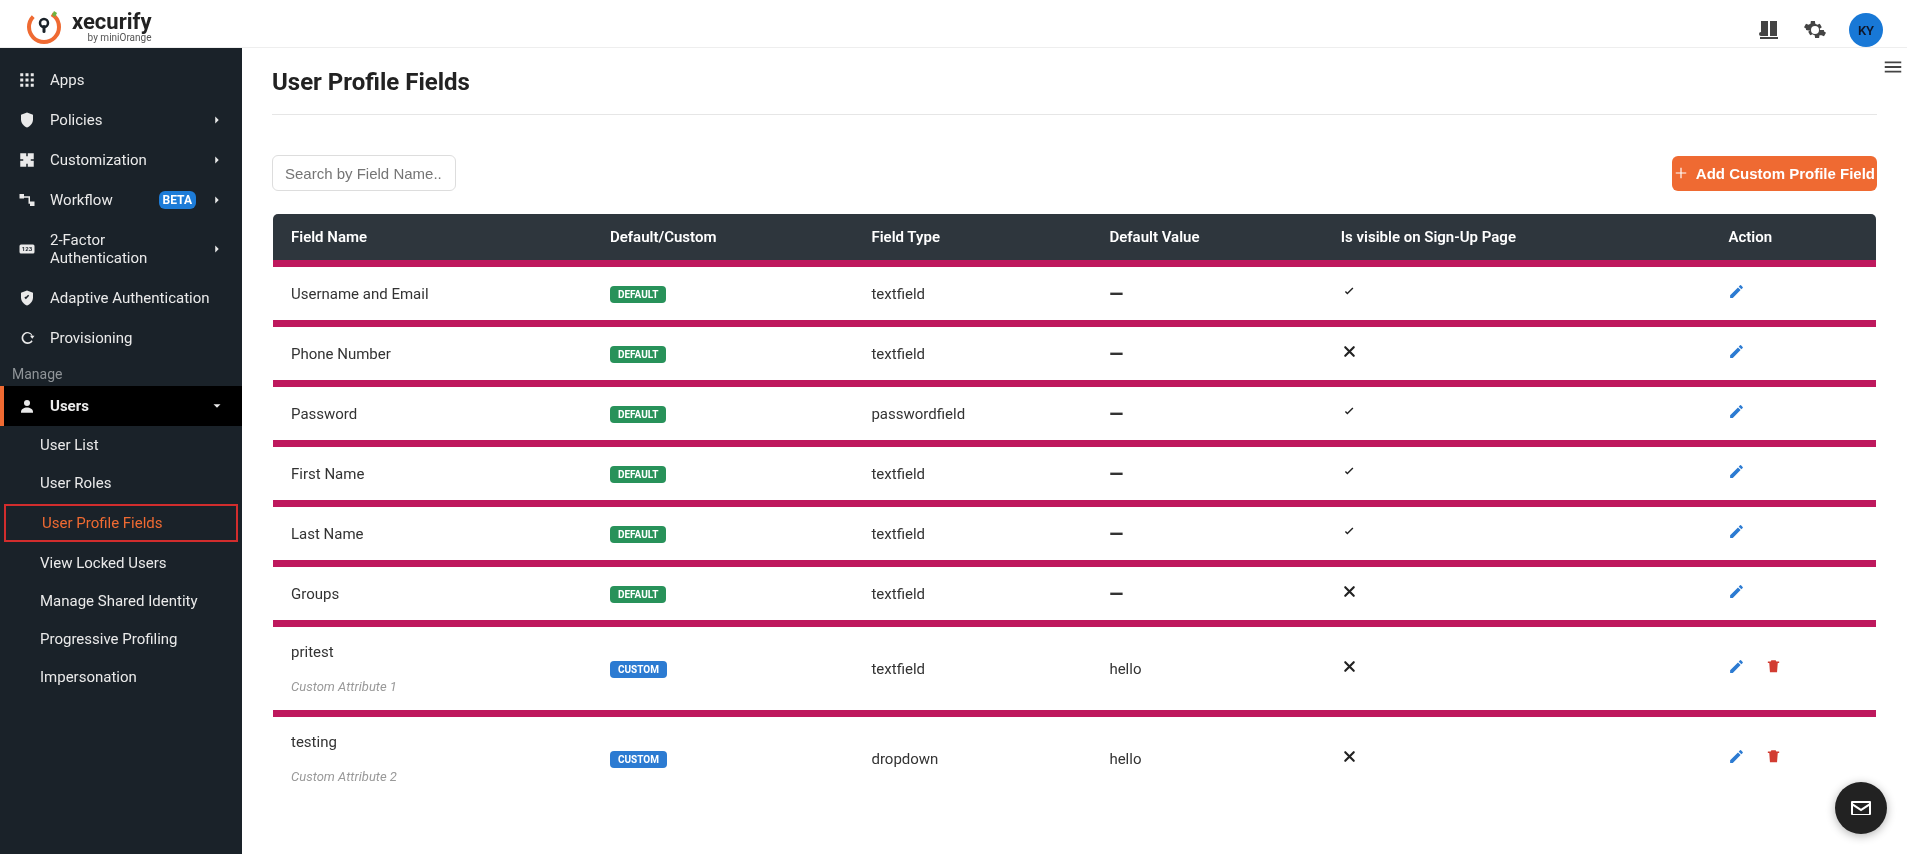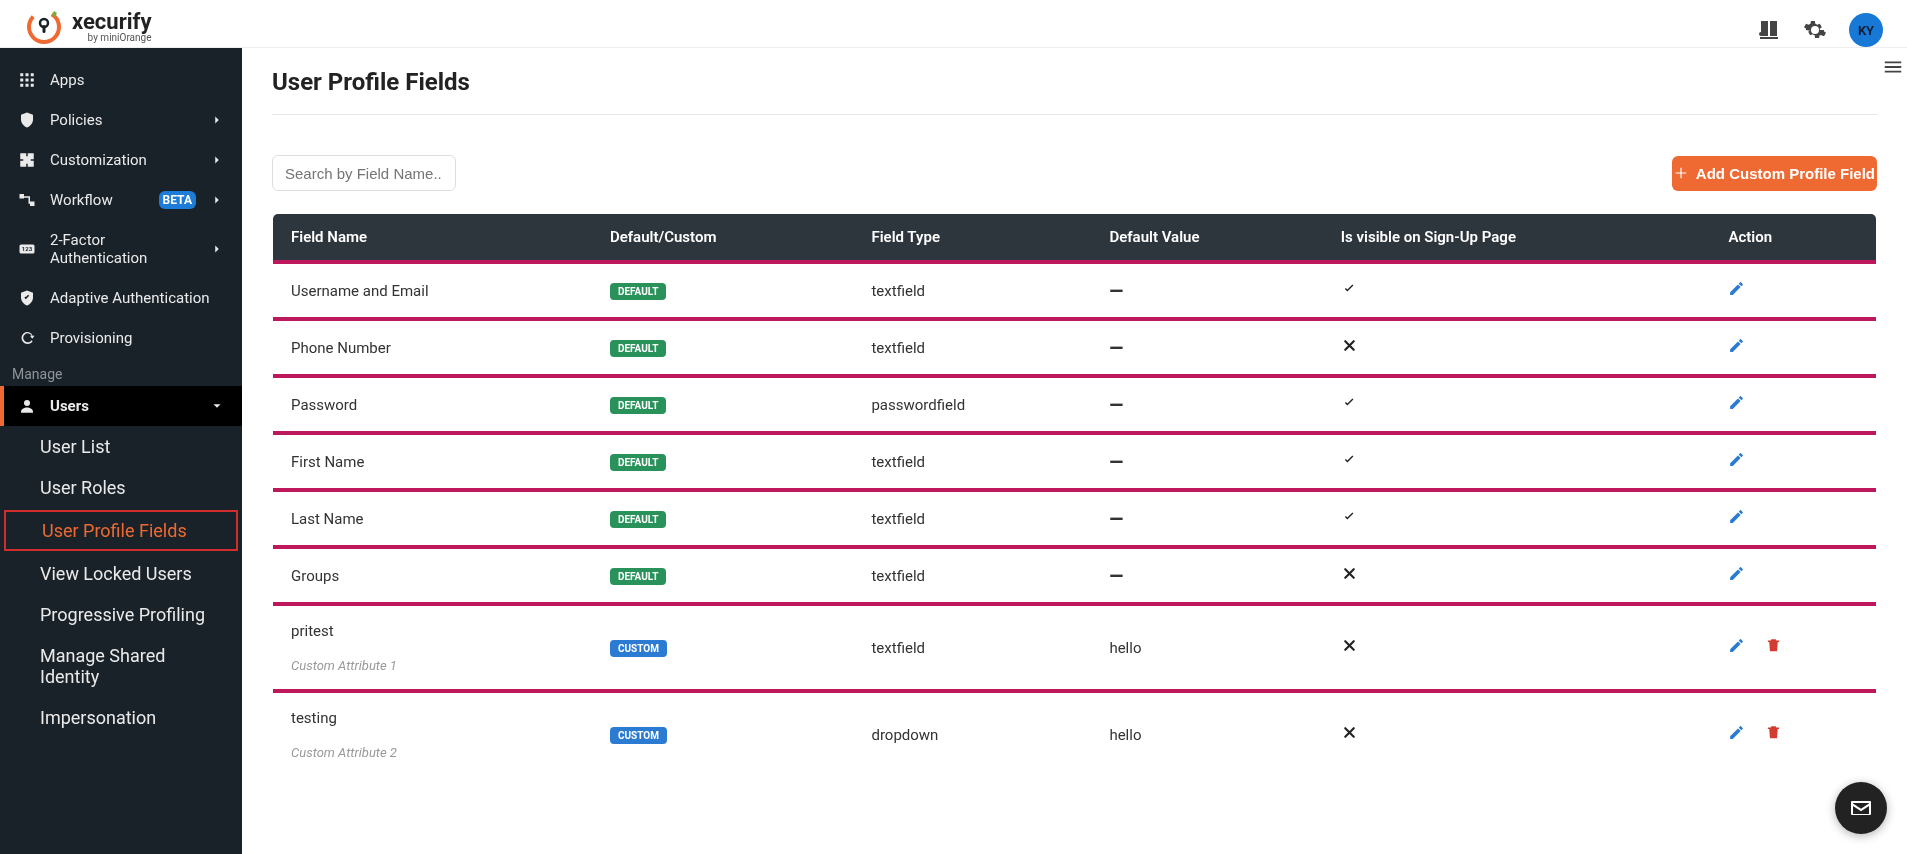--- a/index.html
+++ b/index.html
@@ -139,21 +139,21 @@
 
   .nav-section {
     padding: 8px 12px 4px 12px;
     color: #8f9498;
     font-size: 14px;
   }
 
   .sub-item {
     padding: 10px 18px 10px 40px;
     cursor: pointer;
-    font-size: 18px;
+    font-size: 15px;
   }
   .sub-item.highlight {
     color: #ef6a32;
     border: 2px solid #d22d2d;
     margin: 2px 4px 2px 4px;
     padding: 8px 14px 8px 36px;
   }
 
   
   .main {
@@ -212,21 +212,21 @@
   .tbl th {
     background: #2e363d;
     color: #fff;
     text-align: left;
     padding: 14px 18px;
     font-weight: 600;
     font-size: 15px;
   }
   .tbl td {
     padding: 16px 18px;
-    border-top: 4px solid #be185d;
+    border-top: 7px solid #be185d;
     font-size: 15px;
     vertical-align: middle;
   }
   .fld-sub {
     font-style: italic;
     color: #999;
     font-size: 13px;
     margin-top: 18px;
   }
 
@@ -396,22 +396,22 @@
       <span class="nav-label">Users</span>
       <svg class="chevron" viewBox="0 0 24 24">
           <path d="M6 9l6 6 6-6z"></path>
         </svg>
     </div>
 
     <div class="sub-item">User List</div>
     <div class="sub-item">User Roles</div>
     <div class="sub-item highlight">User Profile Fields</div>
     <div class="sub-item">View Locked Users</div>
+    <div class="sub-item">Manage Shared Identity</div>
     <div class="sub-item">Progressive Profiling</div>
-    <div class="sub-item">Manage Shared Identity</div>
     <div class="sub-item">Impersonation</div>
   </div>
 
   <div class="main">
     <h1 class="page-title">User Profile Fields</h1>
 
     <div class="toolbar">
       <input class="search-input" type="text" placeholder="Search by Field Name..." style="">
       <button class="add-btn">
         <svg viewBox="0 0 24 24">

